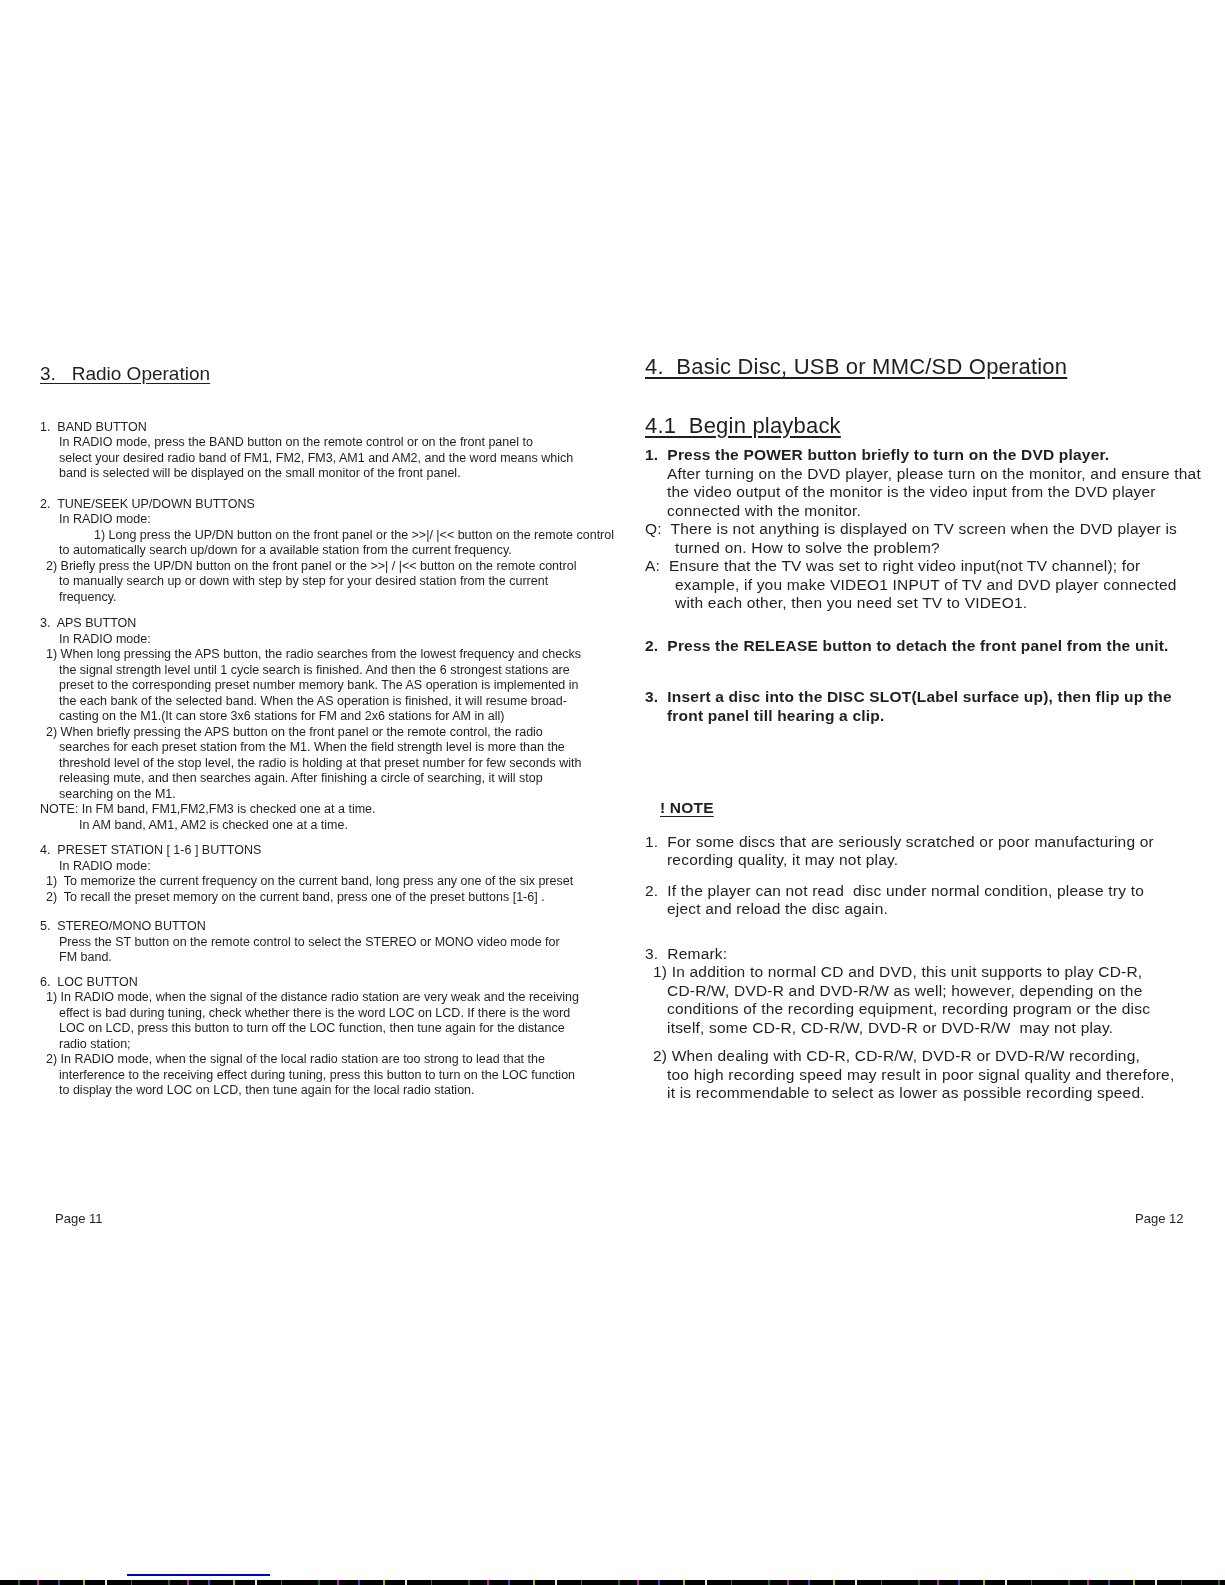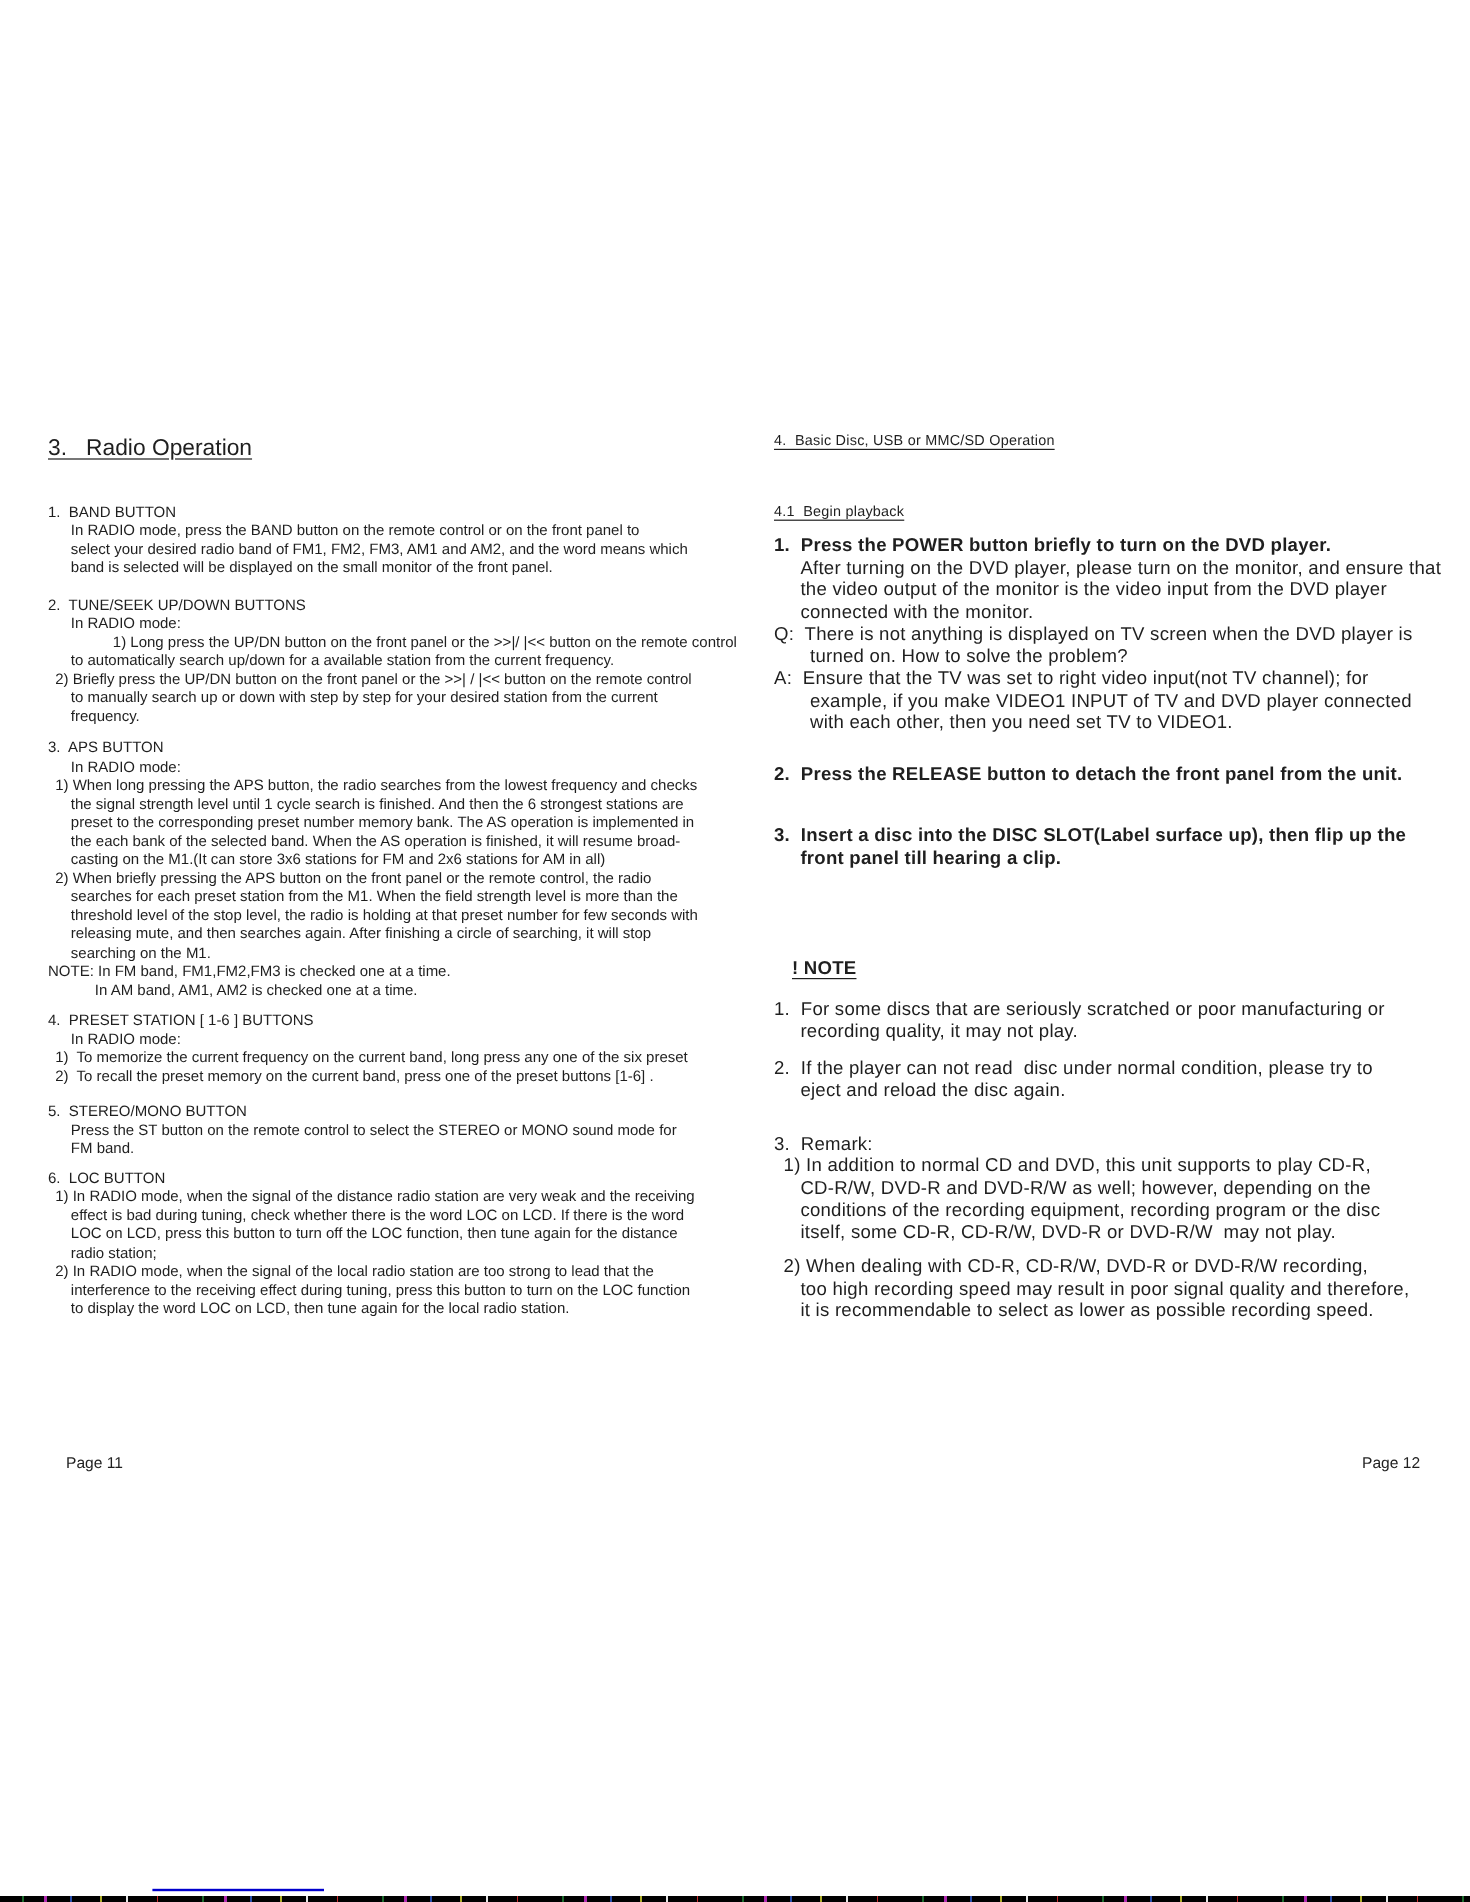--- a/index.html
+++ b/index.html
@@ -15,21 +15,21 @@
     position: absolute;
   }
   .ln {
     white-space: pre;       
   }
   
   .pg11 { left: 40px; top: 366px; width: 570px; font-size: 12.5px; line-height: 15.5px; }
   .pg11 .s-h { font-size: 19px; text-decoration: underline; text-underline-offset: 3px; }
   
   .pg12 { left: 645px; top: 358px; width: 555px; font-size: 15.5px; line-height: 18.5px; letter-spacing: 0.2px; }
-  .pg12 .s-h { font-size: 12px; text-decoration: underline; text-underline-offset: 3px; }
+  .pg12 .s-h { font-size: 22px; text-decoration: underline; text-underline-offset: 3px; }
   .s-b { font-weight: bold; }
   .s-n { font-weight: bold; text-decoration: underline; text-underline-offset: 3px; }
   .page-number {
     position: absolute;
     font-size: 13px;
     color: #1f1f1f;
     white-space: pre;
   }
   #page-num-left  { left: 55px;  top: 1211px; }
   #page-num-right { left: 1135px; top: 1211px; }
@@ -82,21 +82,21 @@
     <div class="ln" style="padding-left: 19px;">threshold level of the stop level, the radio is holding at that preset number for few seconds with</div>
     <div class="ln" style="padding-left: 19px;">releasing mute, and then searches again. After finishing a circle of searching, it will stop</div>
     <div class="ln" style="padding-left: 19px;">searching on the M1.</div>
     <div class="ln">NOTE: In FM band, FM1,FM2,FM3 is checked one at a time.</div>
     <div class="ln" style="padding-left: 39px;">In AM band, AM1, AM2 is checked one at a time.</div>
     <div class="ln" style="margin-top: 10px;">4.  PRESET STATION [ 1-6 ] BUTTONS</div>
     <div class="ln" style="padding-left: 19px;">In RADIO mode:</div>
     <div class="ln" style="padding-left: 6px;">1)  To memorize the current frequency on the current band, long press any one of the six preset</div>
     <div class="ln" style="padding-left: 6px;">2)  To recall the preset memory on the current band, press one of the preset buttons [1-6] .</div>
     <div class="ln" style="margin-top: 14px;">5.  STEREO/MONO BUTTON</div>
-    <div class="ln" style="padding-left: 19px;">Press the ST button on the remote control to select the STEREO or MONO sound mode for</div>
+    <div class="ln" style="padding-left: 19px;">Press the ST button on the remote control to select the STEREO or MONO video mode for</div>
     <div class="ln" style="padding-left: 19px;">FM band.</div>
     <div class="ln" style="margin-top: 9px;">6.  LOC BUTTON</div>
     <div class="ln" style="padding-left: 6px;">1) In RADIO mode, when the signal of the distance radio station are very weak and the receiving</div>
     <div class="ln" style="padding-left: 19px;">effect is bad during tuning, check whether there is the word LOC on LCD. If there is the word</div>
     <div class="ln" style="padding-left: 19px;">LOC on LCD, press this button to turn off the LOC function, then tune again for the distance</div>
     <div class="ln" style="padding-left: 19px;">radio station;</div>
     <div class="ln" style="padding-left: 6px;">2) In RADIO mode, when the signal of the local radio station are too strong to lead that the</div>
     <div class="ln" style="padding-left: 19px;">interference to the receiving effect during tuning, press this button to turn on the LOC function</div>
     <div class="ln" style="padding-left: 19px;">to display the word LOC on LCD, then tune again for the local radio station.</div>
   </div>

